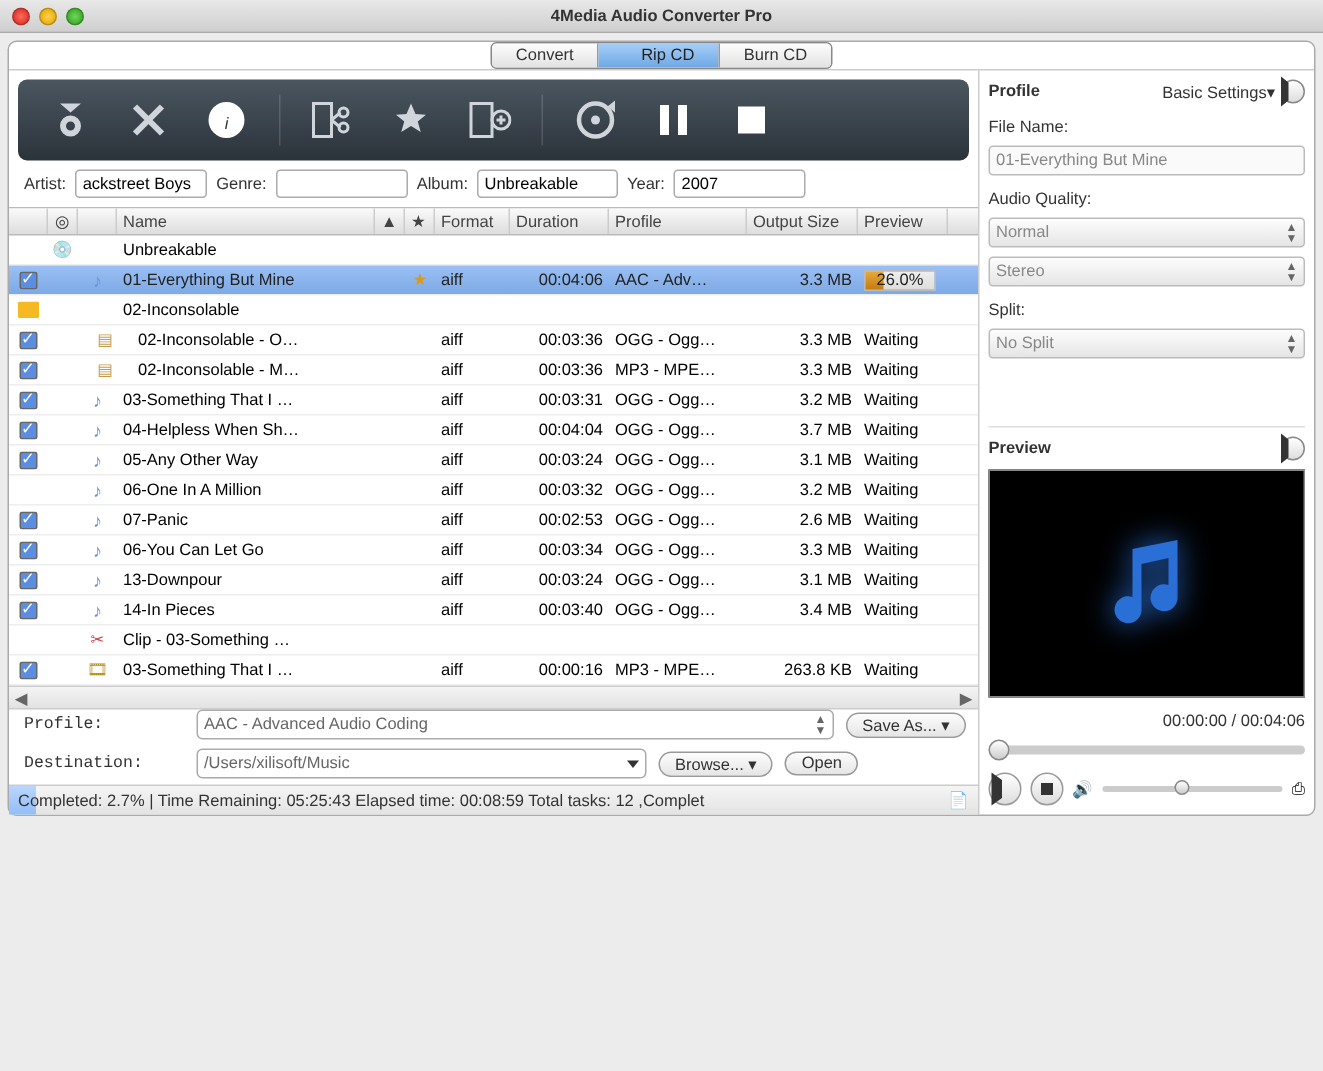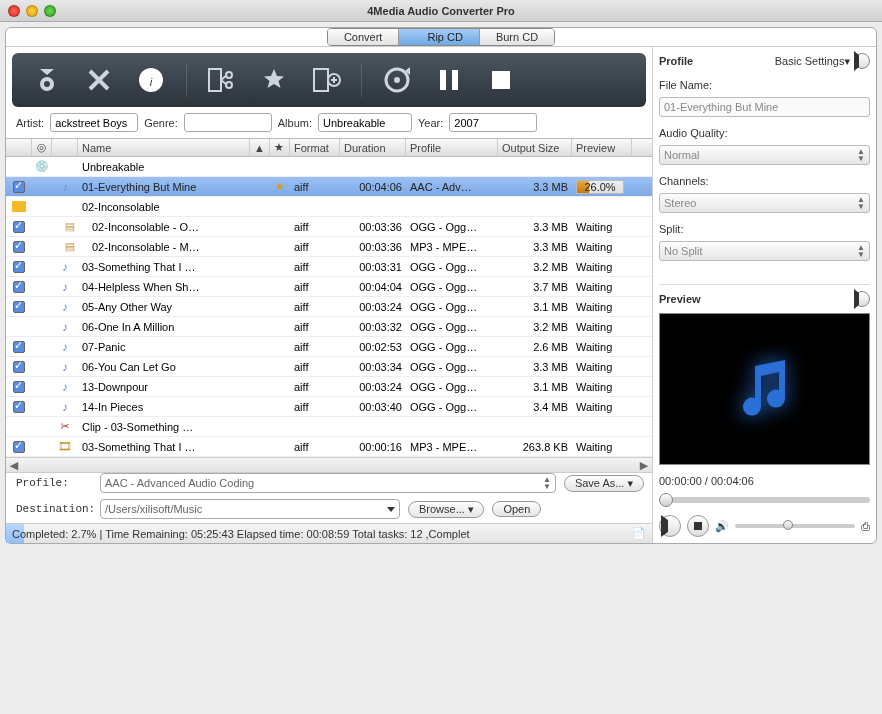--- a/index.html
+++ b/index.html
@@ -55,38 +55,38 @@
 .hscroll{ height:16px; background:linear-gradient(#f4f4f4,#e2e2e2); border-top:1px solid #ccc; border-bottom:1px solid #ccc; display:flex; align-items:center;}
 .hscroll .lbtn,.hscroll .rbtn{width:16px;text-align:center;color:#666;}
 
 .cpubar { height:28px; display:flex; align-items:center; padding:0 8px; gap:6px; }
 .wave { width:100px; height:22px; background: repeating-linear-gradient(90deg,#0c0,#0c0 2px,#020 2px,#020 4px); border:1px solid #333; }
 .cpubar .spacer{flex:1;}
 
 .lower { padding: 0 8px 4px 10px; display:flex; flex-direction:column; gap:6px; }
 .lrow { display:flex; align-items:center; gap:8px; }
 .lrow label{ width:76px; color:#333;font-family:Liberation Mono, monospace;}
-.combo { flex:1; display:flex; align-items:center; border:1px solid #aaa; border-radius:4px; height:20px; padding:0 4px; background:#fff; color:#666; justify-content:space-between;}
+.combo { flex:1; display:flex; align-items:center; border:1px solid #aaa; border-radius:4px; height:20px; padding:0 4px; background:#fff; color:#666; justify-content:space-between;margin-left:31px;}
 .btn { border:1px solid #999; border-radius:10px; padding:1px 10px; background:linear-gradient(#fdfdfd,#e5e5e5); color:#333; cursor:pointer;}
 
 .statusbar { height:20px; border-top:1px solid #ccc; background:linear-gradient(#f5f5f5,#e3e3e3); display:flex; align-items:center; gap:6px; padding:0 6px; color:#333; position:relative;}
 .statusprog{ position:absolute; left:0; top:0; bottom:0; width:18px; background:linear-gradient(#b9d6ff,#93bef7);}
 .statustext{position:relative;}
 
 .side-head { display:flex; justify-content:space-between; align-items:center; font-weight:bold; color:#333; }
 .side-head .ctl{ display:flex; align-items:center; gap:4px; font-weight:normal;}
 .side-lbl { color:#333; margin-top:4px;}
 .side-input { width:100%; height:20px; border:1px solid #bbb; border-radius:3px; padding:0 4px; background:#fafafa; color:#888;}
 .side-select { width:100%; height:20px; border:1px solid #bbb; border-radius:3px; background:linear-gradient(#fdfdfd,#e5e5e5); color:#888; display:flex; align-items:center; justify-content:space-between; padding:0 4px;}
 .stepper { display:flex; flex-direction:column; font-size:8px; color:#666; line-height:7px;}
 
 .preview-head{ display:flex; justify-content:space-between; align-items:center; font-weight:bold; color:#333; border-top:1px solid #ddd; padding-top:6px;}
 .preview { width:100%; height:152px; background:#000; border:1px solid #888; display:flex; align-items:center; justify-content:center; }
 .preview svg { filter: drop-shadow(0 0 10px #2a6fd6); }
-.time { text-align:left; color:#333; padding:4px 0;}
+.time { text-align:right; color:#333; padding:4px 0;}
 .pslider { height:6px; background:#ccc; border-radius:3px; position:relative;}
 .pslider .knob{ position:absolute; left:0; top:-4px; width:14px; height:14px; border-radius:50%; background:linear-gradient(#fff,#ccc); border:1px solid #888;}
 .pctrl { display:flex; align-items:center; gap:6px; padding-top:6px;}
 .pbtn { width:22px;height:22px;border-radius:50%; border:1px solid #999; background:linear-gradient(#fff,#ddd); display:flex; align-items:center; justify-content:center;}
 .vol { flex:1; height:4px; background:#ccc; border-radius:2px; position:relative;}
 .vol .knob{position:absolute; left:40%; top:-4px; width:10px;height:10px;border-radius:50%;background:linear-gradient(#fff,#ccc);border:1px solid #888;}
 .tri{display:inline-block;width:0;height:0;}
 .tri.right{border-left:7px solid #333;border-top:5px solid transparent;border-bottom:5px solid transparent;}
 .tri.down{border-top:5px solid #333;border-left:4px solid transparent;border-right:4px solid transparent;}
 .arrowcirc{width:16px;height:16px;border-radius:50%;border:1px solid #888;background:linear-gradient(#fff,#ddd);display:flex;align-items:center;justify-content:center;}
@@ -501,21 +501,20 @@
 
   <div class="side-lbl">File Name:</div>
   <input class="side-input" value="01-Everything But Mine" style="">
 
   <div class="side-lbl">Audio Quality:</div>
   <div class="side-select">
             <span>Normal</span>
             <span class="stepper">▲<br>▼</span>
           </div>
 
-  <div class="side-lbl">Channels:</div>
   <div class="side-select">
             <span>Stereo</span>
             <span class="stepper">▲<br>▼</span>
           </div>
 
   <div class="side-lbl">Split:</div>
   <div class="side-select">
             <span>No Split</span>
             <span class="stepper">▲<br>▼</span>
           </div>

